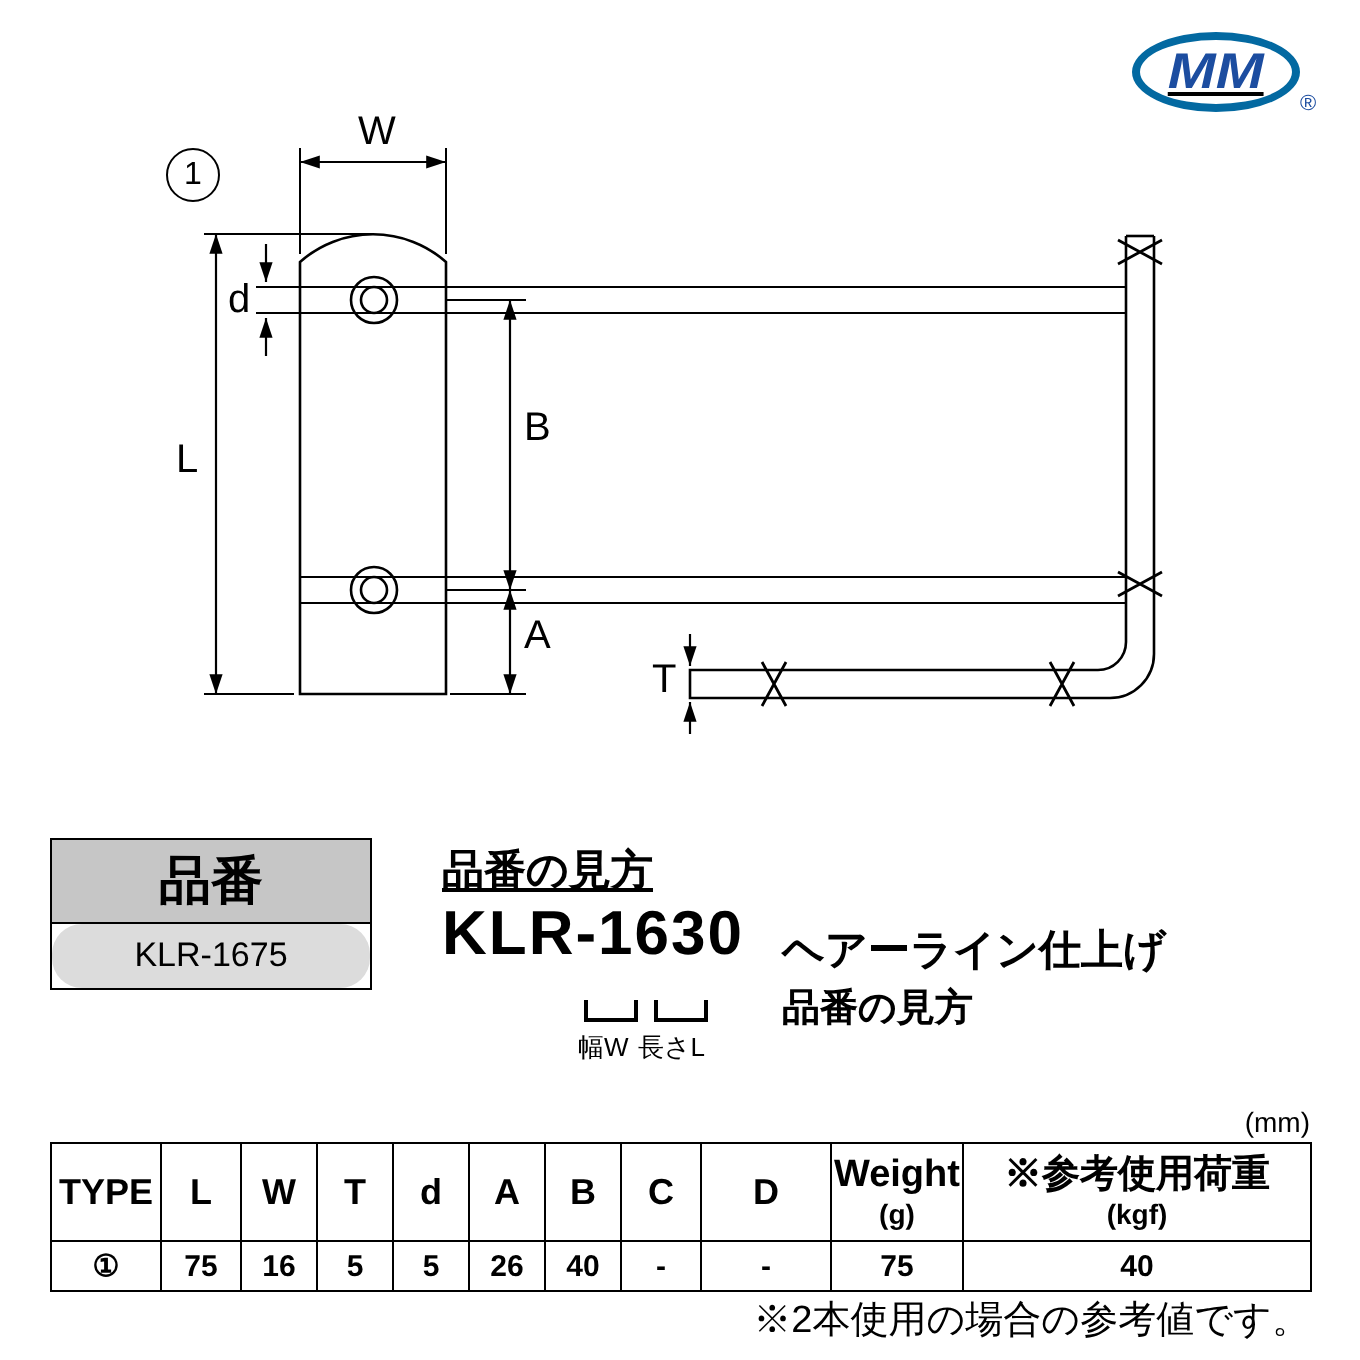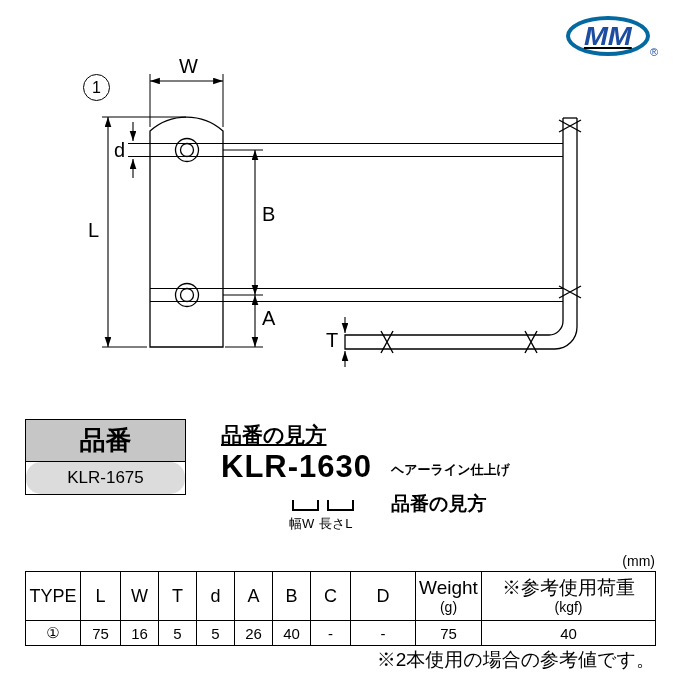--- a/index.html
+++ b/index.html
@@ -42,31 +42,31 @@
   }
   
   .guide-title{left:221px;top:421px;font-size:21px;font-weight:bold;text-decoration:underline;}
   .guide-code{left:221px;top:449px;font-size:31px;font-weight:bold;letter-spacing:1px;}
   .ubracket{border:2px solid #000;border-top:none;height:11px;box-sizing:border-box;}
   .ub1{left:292px;top:500px;width:27px;}
   .ub2{left:327px;top:500px;width:27px;}
   .ub-label{font-size:13px;}
   .ubl1{left:289px;top:515px;}
   .ubl2{left:319px;top:515px;}
-  .finish1{left:391px;top:461px;font-size:13px;font-weight:600;}
+  .finish1{left:391px;top:461px;font-size:21px;font-weight:600;}
   .finish2{left:391px;top:491px;font-size:19px;font-weight:600;}
   
   .unit-note{left:595px;top:553px;width:60px;text-align:right;font-size:14px;}
   table.spec{
     left:25px;top:571px;width:630px;position:absolute;
     border-collapse:collapse;table-layout:fixed;
   }
   table.spec th, table.spec td{
     border:1px solid #000;text-align:center;vertical-align:middle;
-    padding:0;font-weight:normal;
+    padding:0;font-weight:bold;
   }
   table.spec th{height:48px;font-size:18px;}
   table.spec th .h-sub{display:block;font-size:14px;line-height:1.1;}
   table.spec th .h-main{display:block;font-size:19px;line-height:1.2;}
   table.spec th.single{font-size:18px;}
   table.spec td{height:24px;font-size:15px;}
   .footnote{left:25px;top:647px;width:630px;text-align:right;font-size:19px;}
 </style>
 </head>
 <body>

